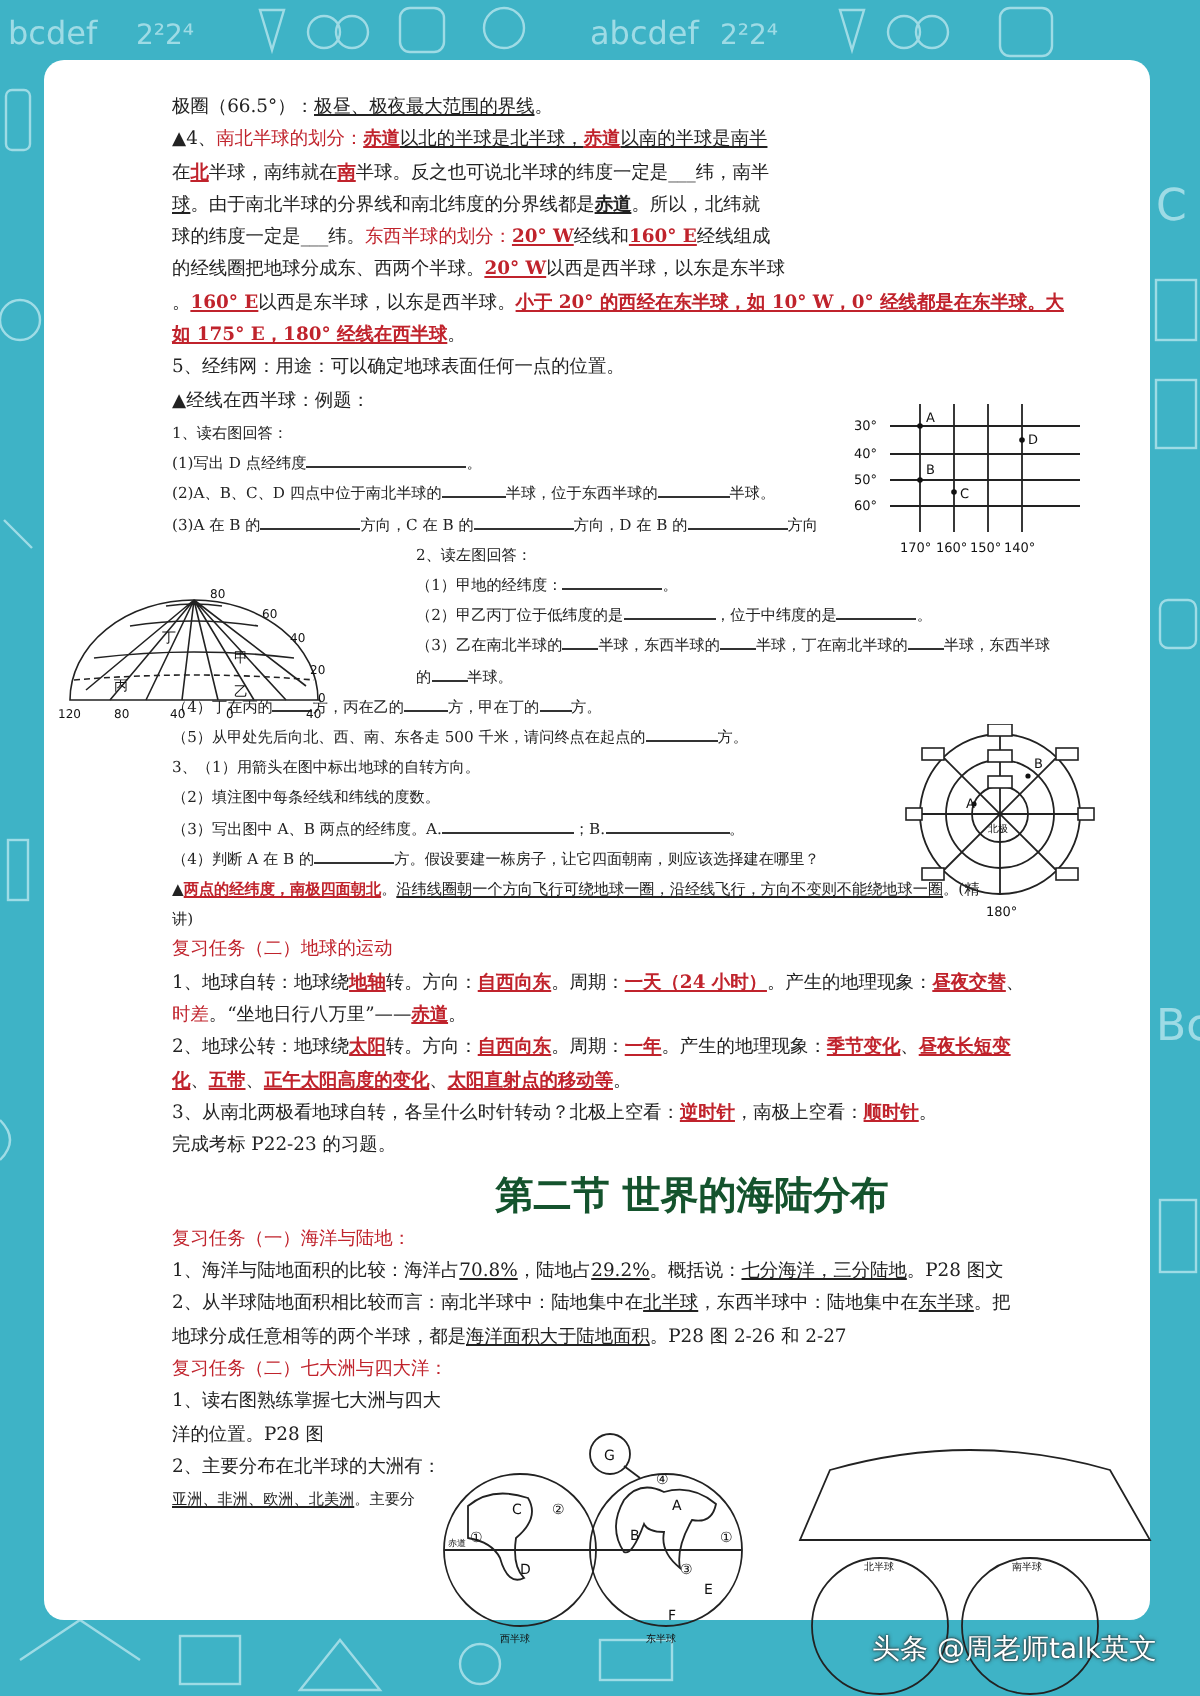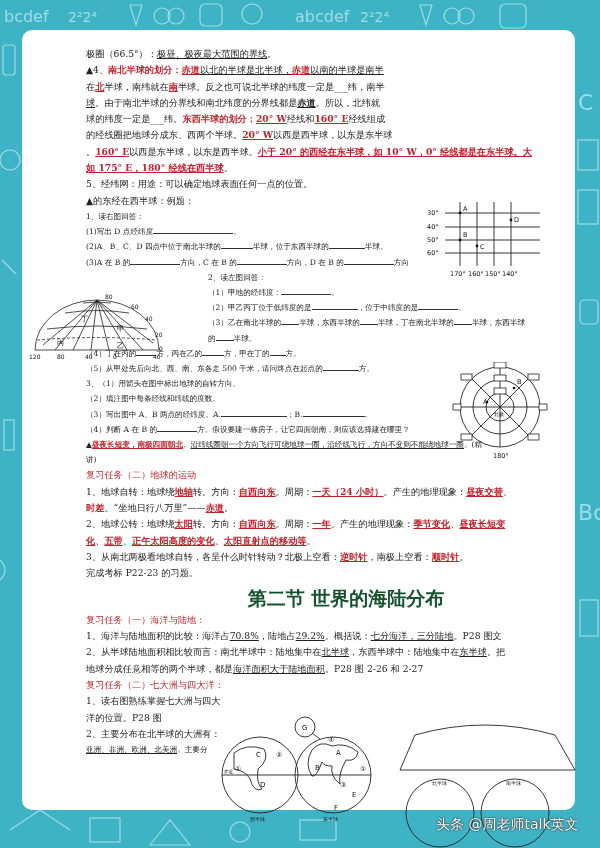--- a/index.html
+++ b/index.html
@@ -12,21 +12,21 @@
   .bg-doodles { position:absolute; inset:0; pointer-events:none; }
   .card {
     position:absolute; left:22px; top:30px; width:553px; height:780px;
     background:#fff; border-radius:10px;
   }
   .content {
     position:absolute; left:44px; top:46px; width:520px;
     font-size:9.2px; line-height:16.3px;margin-left:42px;
   }
   .line { white-space:nowrap; }
-  .red { color:#c0232c; font-weight:bold; }
+  .red { color:#c0232c; font-weight:normal; }
   .u { text-decoration:underline; }
   .ul-red { color:#c0232c; font-weight:bold; text-decoration:underline; }
   .ul-dark { text-decoration:underline; font-weight:bold; color:#222; }
   .blank { display:inline-block; border-bottom:1px solid #333; height:9px; vertical-align:baseline; }
   .section-h { color:#c0232c; font-weight:normal; }
   .sub { font-size:7.6px; line-height:15.2px; }
   .title2 {
     text-align:center; color:#14532d; font-size:19px; font-weight:bold;
     margin:8px 0 6px 0;
   }
@@ -94,21 +94,21 @@
     <span>球的纬度一定是___纬。</span><span class="red">东西半球的划分：</span><span class="ul-red">20° W</span><span>经线和</span><span class="ul-red">160° E</span><span>经线组成</span>
   </div>
   <div class="line">
     <span>的经线圈把地球分成东、西两个半球。</span><span class="ul-red">20° W</span><span>以西是西半球，以东是东半球</span>
   </div>
   <div class="line">
     <span>。</span><span class="ul-red">160° E</span><span>以西是东半球，以东是西半球。</span><span class="ul-red">小于 20° 的西经在东半球，如 10° W，0° 经线都是在东半球。大</span>
   </div>
   <div class="line"><span class="ul-red">如 175° E，180° 经线在西半球</span><span>。</span></div>
   <div class="line"><span>5、经纬网：用途：可以确定地球表面任何一点的位置。</span></div>
-  <div class="line"><span>▲的东经在西半球：例题：</span></div>
+  <div class="line"><span>▲经线在西半球：例题：</span></div>
 
   <div class="sub">
     <div class="line">1、读右图回答：</div>
     <div class="line"><span>(1)写出 D 点经纬度</span><span class="blank" style="width:80px"></span><span>。</span></div>
     <div class="line"><span>(2)A、B、C、D 四点中位于南北半球的</span><span class="blank" style="width:32px"></span><span>半球，位于东西半球的</span><span class="blank" style="width:36px"></span><span>半球。</span></div>
     <div class="line"><span>(3)A 在 B 的</span><span class="blank" style="width:50px"></span><span>方向，C 在 B 的</span><span class="blank" style="width:50px"></span><span>方向，D 在 B 的</span><span class="blank" style="width:50px"></span><span>方向</span></div>
   </div>
 
   <div class="sub" style="padding-left:122px">
     <div class="line">2、读左图回答：</div>
@@ -119,21 +119,21 @@
   </div>
   <div class="sub">
     <div class="line"><span>（4）丁在丙的</span><span class="blank" style="width:20px"></span><span>方，丙在乙的</span><span class="blank" style="width:22px"></span><span>方，甲在丁的</span><span class="blank" style="width:16px"></span><span>方。</span></div>
     <div class="line"><span>（5）从甲处先后向北、西、南、东各走 500 千米，请问终点在起点的</span><span class="blank" style="width:36px"></span><span>方。</span></div>
     <div class="line">3、（1）用箭头在图中标出地球的自转方向。</div>
     <div class="line">（2）填注图中每条经线和纬线的度数。</div>
     <div class="line"><span>（3）写出图中 A、B 两点的经纬度。A.</span><span class="blank" style="width:66px"></span><span>；B.</span><span class="blank" style="width:62px"></span><span>。</span></div>
     <div class="line"><span>（4）判断 A 在 B 的</span><span class="blank" style="width:40px"></span><span>方。假设要建一栋房子，让它四面朝南，则应该选择建在哪里？</span></div>
   </div>
   <div class="sub line">
-    <span>▲</span><span class="ul-red">昼夜长短变，南极四面朝北</span><span>。</span><span class="u">沿纬线圈朝一个方向飞行可绕地球一圈，沿经线飞行，方向不变则不能绕地球一圈</span><span>。(精</span>
+    <span>▲</span><span class="ul-red">两点的经纬度，南极四面朝北</span><span>。</span><span class="u">沿纬线圈朝一个方向飞行可绕地球一圈，沿经线飞行，方向不变则不能绕地球一圈</span><span>。(精</span>
   </div>
   <div class="sub line"><span>讲)</span></div>
 
   <div class="line section-h">复习任务（二）地球的运动</div>
   <div class="line">
     <span>1、地球自转：地球绕</span><span class="ul-red">地轴</span><span>转。方向：</span><span class="ul-red">自西向东</span><span>。周期：</span><span class="ul-red">一天（24 小时）</span><span>。产生的地理现象：</span><span class="ul-red">昼夜交替</span><span>、</span>
   </div>
   <div class="line">
     <span class="red">时差</span><span>。“坐地日行八万里”——</span><span class="ul-red">赤道</span><span>。</span>
   </div>

